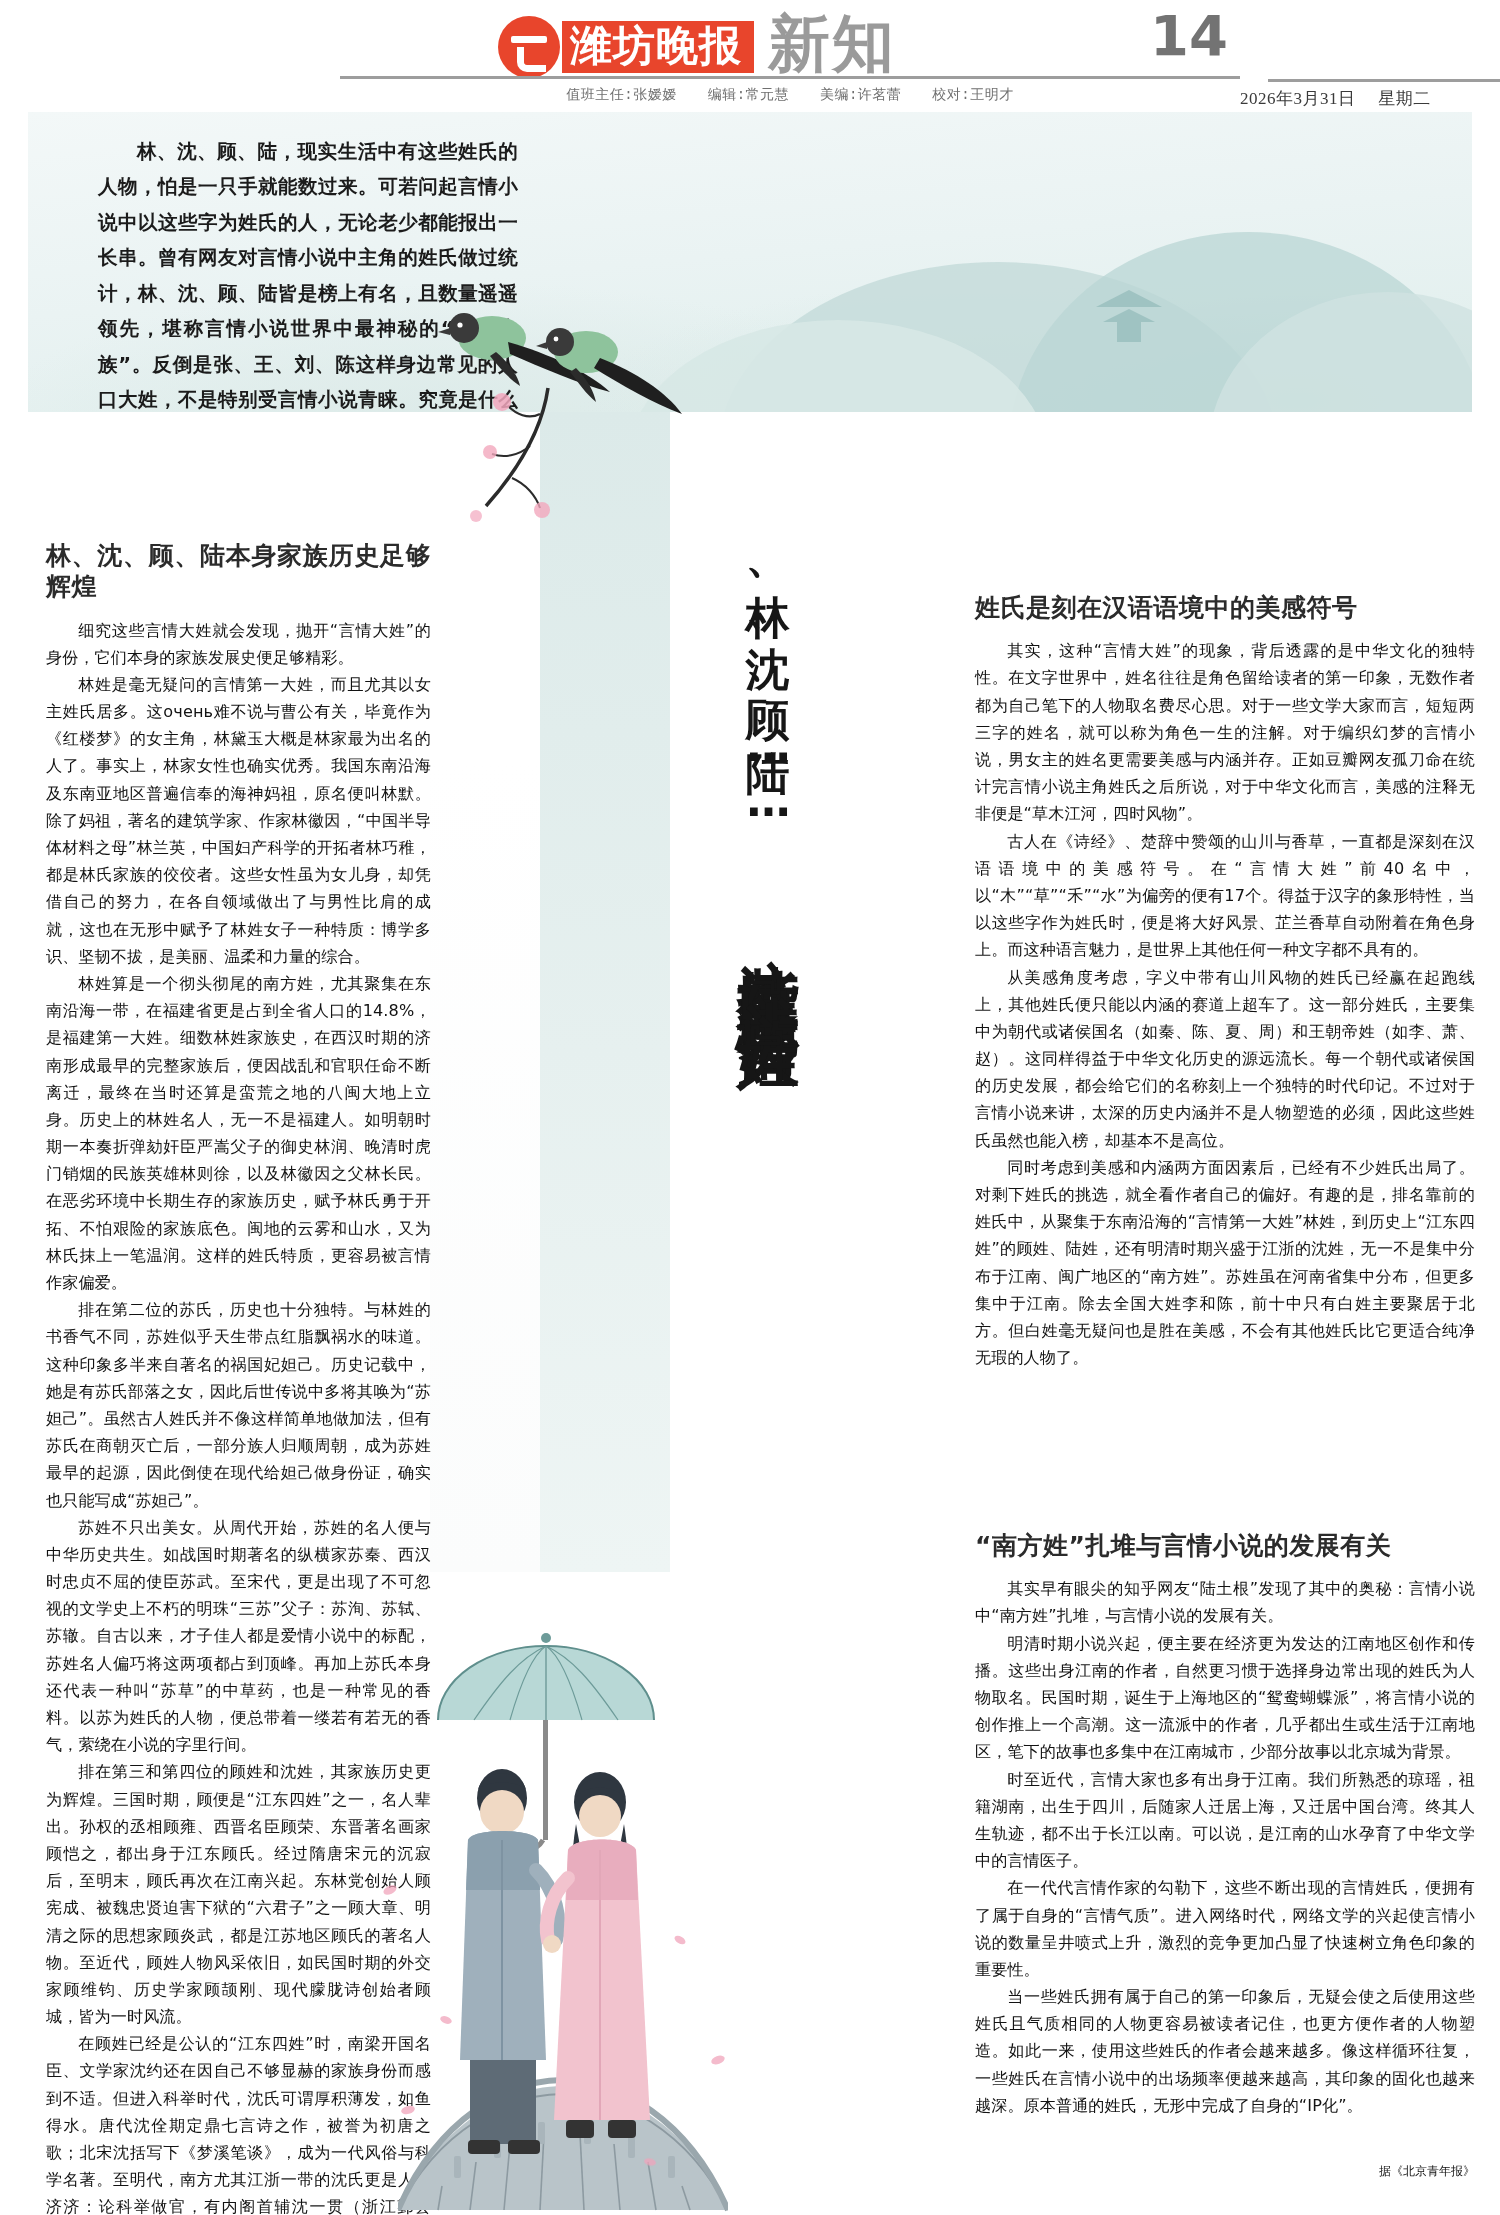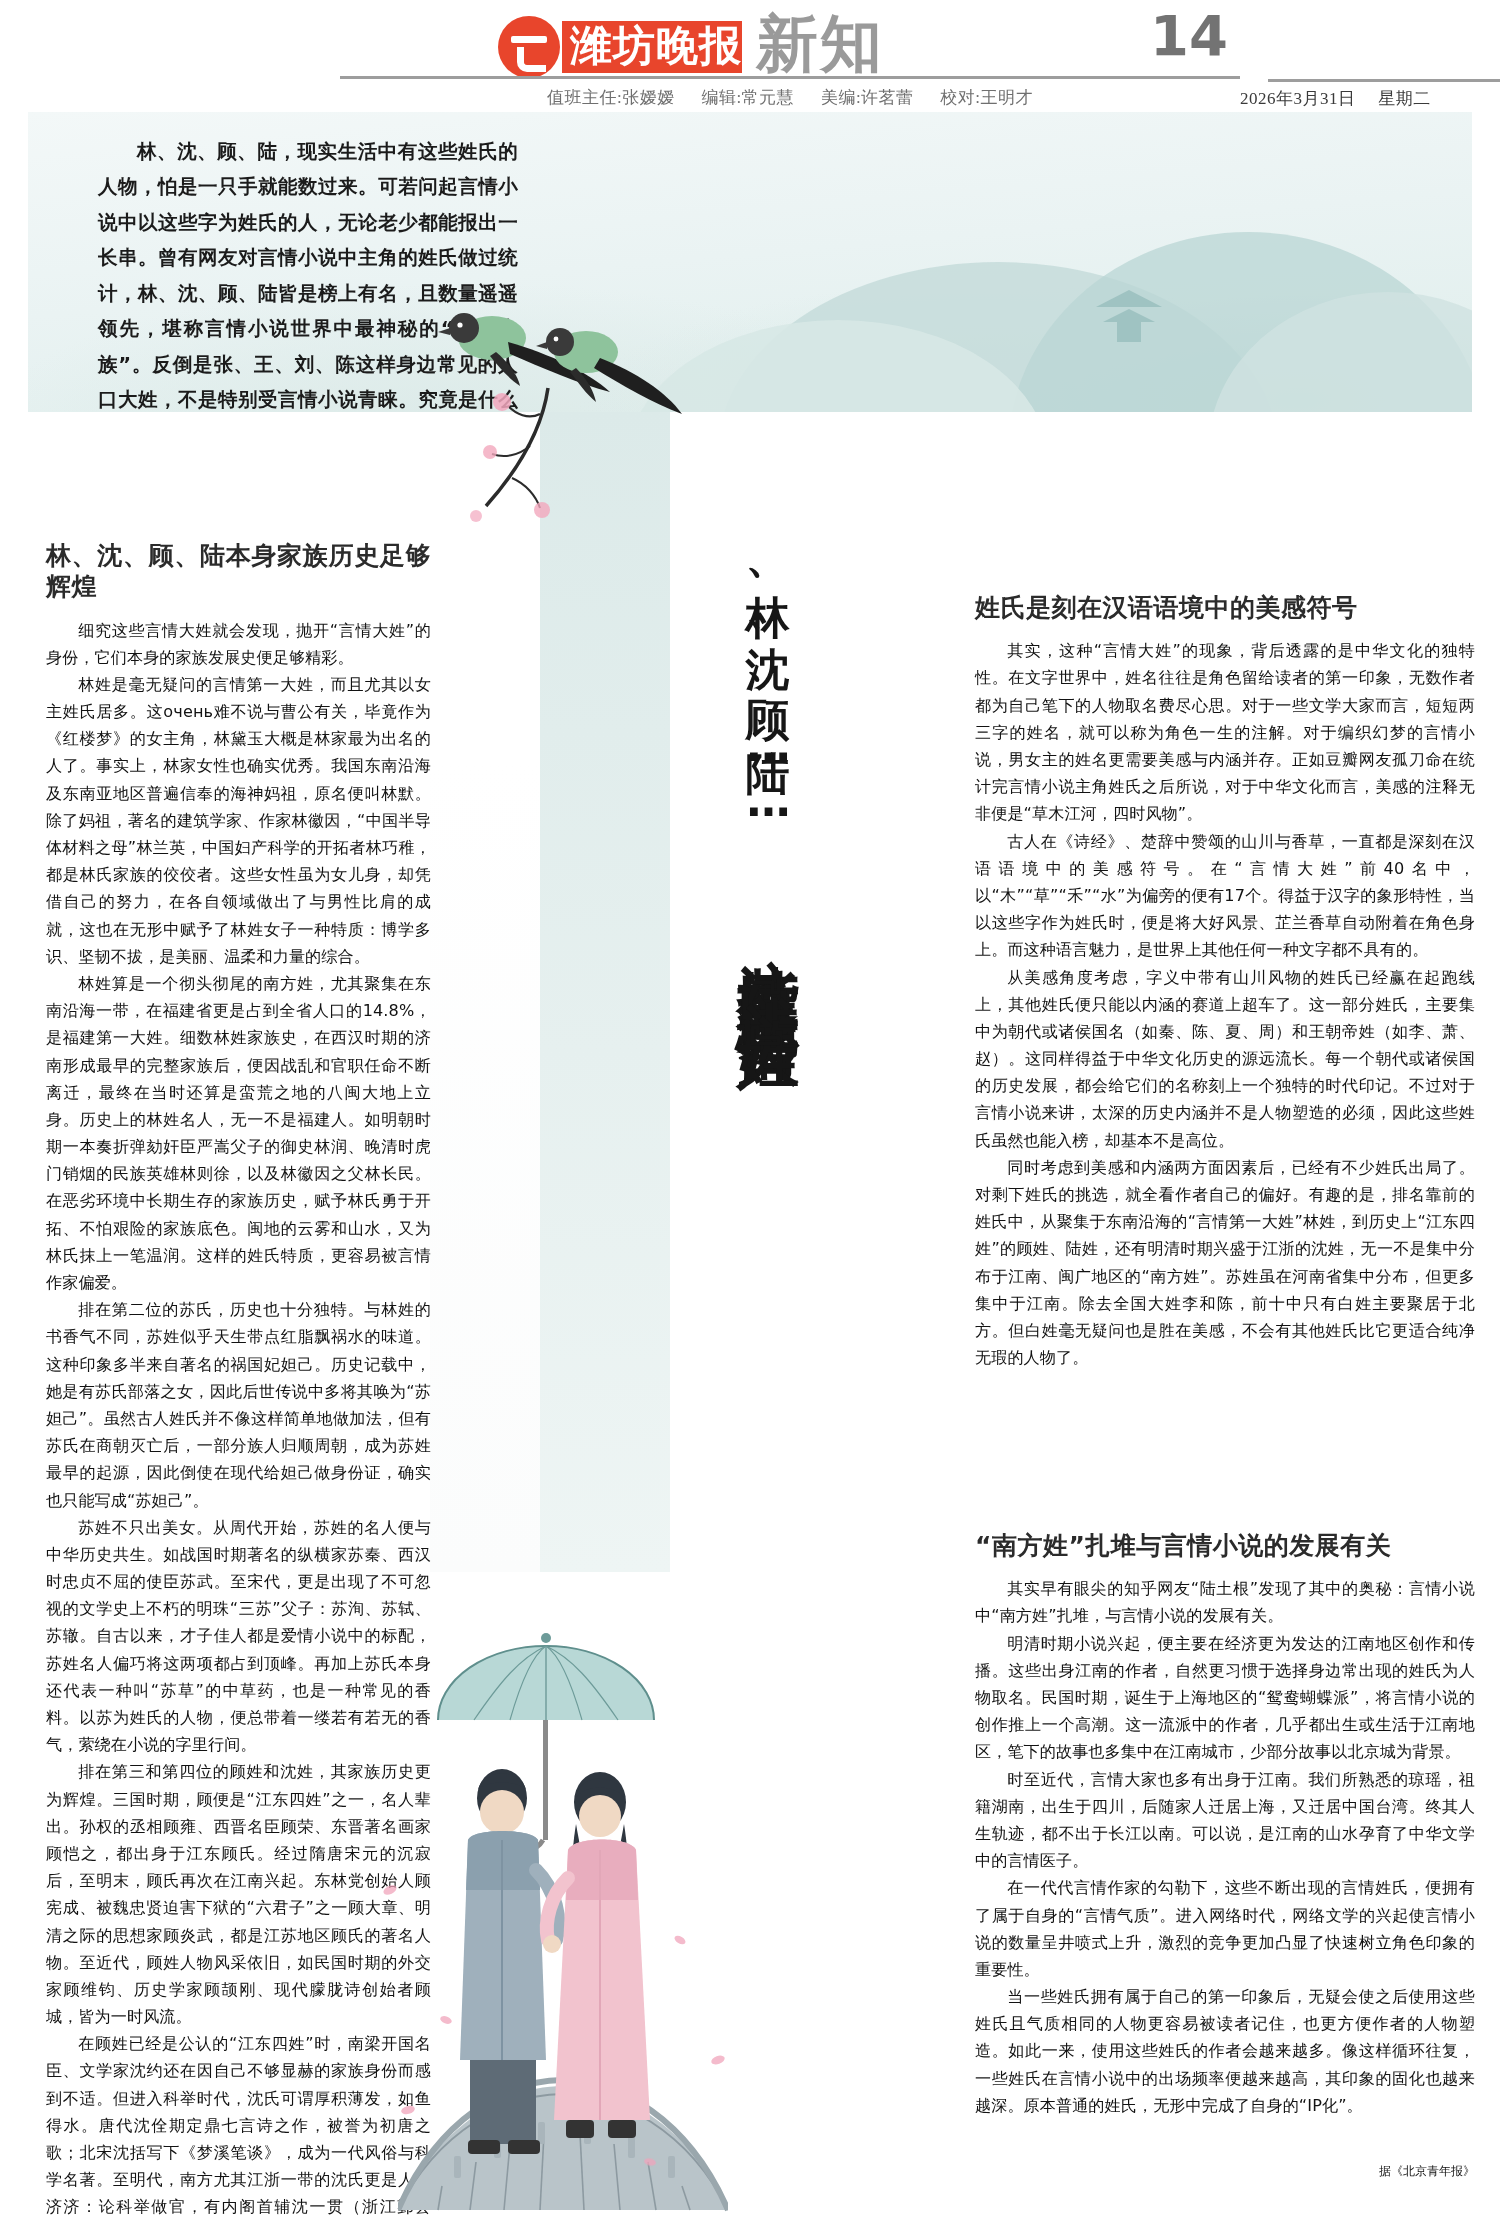--- a/index.html
+++ b/index.html
@@ -24,36 +24,36 @@
     content:""; position:absolute; left:13px; top:20px; width:36px; height:7px;
     background:#fff; border-radius:2px;
   }
   .mh-circle::after{
     content:""; position:absolute; left:19px; top:31px; width:22px; height:18px;
     border-left:7px solid #fff; border-bottom:7px solid #fff;
     border-bottom-left-radius:10px;
   }
   .mh-red {
     background:#e8452c; color:#fff; font-weight:bold; font-size:42px;
-    letter-spacing:1px; padding:4px 0 6px 8px; line-height:1;
+    letter-spacing:1px; padding:4px 12px 6px 8px; line-height:1;
     font-family:"DejaVu Sans","Liberation Sans",sans-serif;
   }
   .mh-grey {
     color:#9a9a9a; font-weight:bold; font-size:62px; letter-spacing:2px;
     line-height:1; margin-left:14px; margin-top:-6px;
     font-family:"DejaVu Sans","Liberation Sans",sans-serif;
   }
   .mh-rule {
     position:absolute; left:340px; top:76px; width:900px; height:3px;
     background:#9d9d9d;
   }
   .mh-credits {
     position:absolute; left:340px; top:86px; width:900px;
-    text-align:center; font-size:17px; color:#6f6f6f; letter-spacing:.5px;
-    font-family:Liberation Serif, serif;
+    text-align:center; font-size:14px; color:#6f6f6f; letter-spacing:.5px;
+    font-family:Liberation Mono, monospace;
   }
   .mh-credits span { margin:0 11px; }
   .mh-pageno {
     position:absolute; left:1150px; top:8px; width:110px; 
     font-size:56px; font-weight:bold; color:#737373; line-height:1;
     font-family:"DejaVu Sans","Liberation Sans",sans-serif;
   }
   .mh-rule2 {
     position:absolute; left:1268px; top:79px; width:232px; height:3px;
     background:#9d9d9d;

